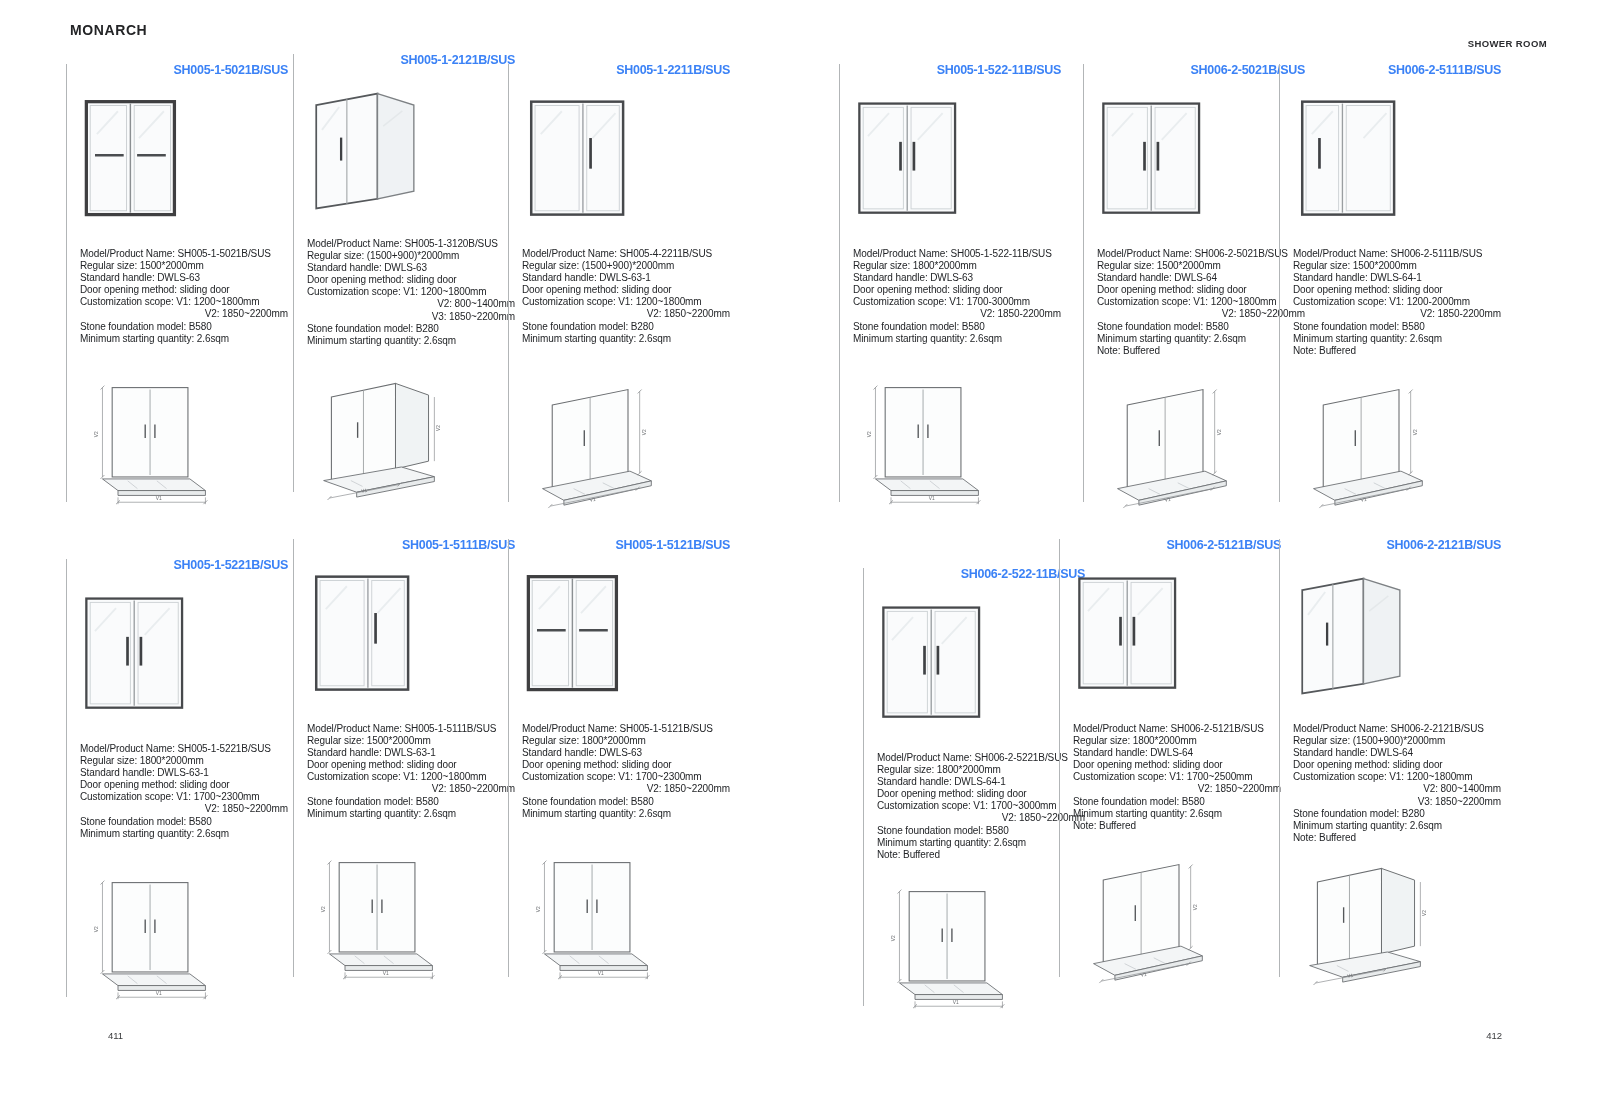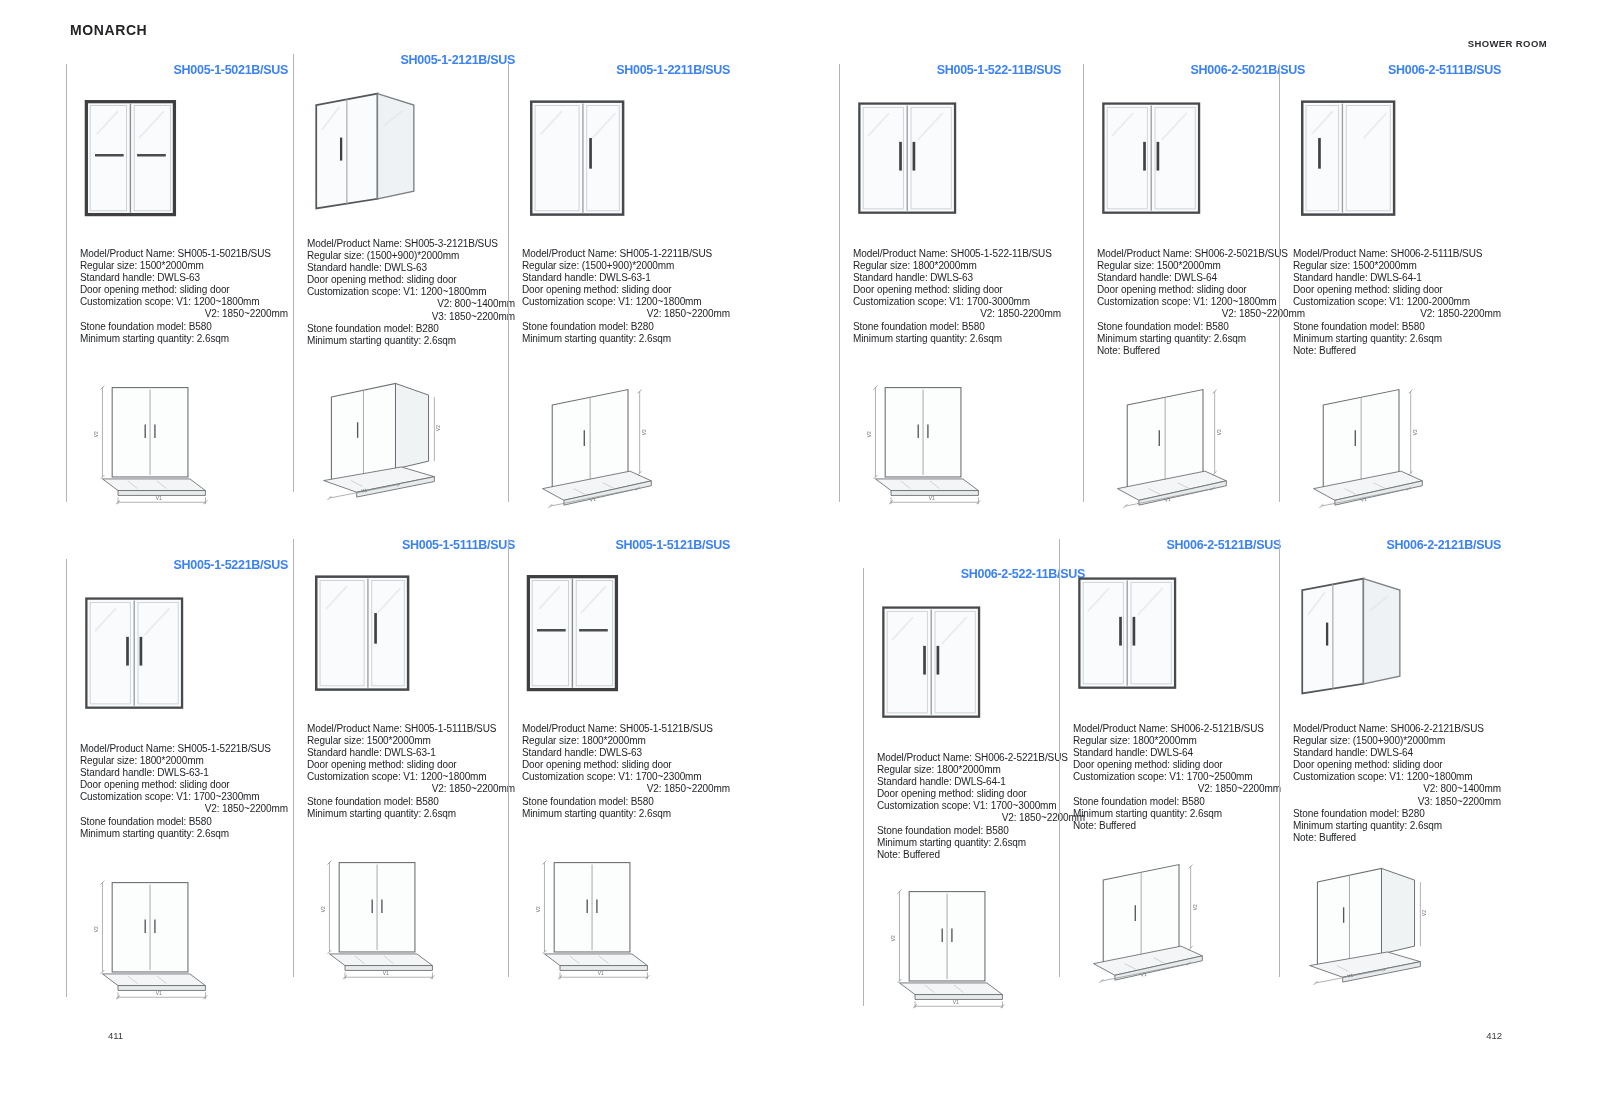--- a/index.html
+++ b/index.html
@@ -175,21 +175,21 @@
   </section>
 
   <section class="cell" style="left: 307px; top: 52px;">
     <h3 class="p-title">SH005-1-2121B/SUS</h3>
     <div class="illus">
       <svg xmlns="http://www.w3.org/2000/svg">
         <use width="100%" height="100%" href="#corner-unit"></use>
       </svg>
     </div>
     <div class="specs">
-          <div class="spec-line">Model/Product Name: SH005-3-2121B/SUS</div>
+          <div class="spec-line">Model/Product Name: SH005-1-3120B/SUS</div>
           <div class="spec-line">Regular size: (1500+900)*2000mm</div>
           <div class="spec-line">Standard handle: DWLS-63</div>
           <div class="spec-line">Door opening method: sliding door</div>
           <div class="spec-line">Customization scope: V1:  1200~1800mm</div>
           <div class="spec-line indent">V2:  800~1400mm</div>
           <div class="spec-line indent">V3:  1850~2200mm</div>
           <div class="spec-line">Stone foundation model: B280</div>
           <div class="spec-line">Minimum starting quantity: 2.6sqm</div>
         </div>
     <div class="tech">
@@ -200,21 +200,21 @@
   </section>
 
   <section class="cell" style="left: 522px; top: 62px;">
     <h3 class="p-title">SH005-1-2211B/SUS</h3>
     <div class="illus">
       <svg xmlns="http://www.w3.org/2000/svg">
         <use width="100%" height="100%" href="#front-single-right"></use>
       </svg>
     </div>
     <div class="specs">
-          <div class="spec-line">Model/Product Name: SH005-1-2211B/SUS</div>
+          <div class="spec-line">Model/Product Name: SH005-4-2211B/SUS</div>
           <div class="spec-line">Regular size: (1500+900)*2000mm</div>
           <div class="spec-line">Standard handle: DWLS-63-1</div>
           <div class="spec-line">Door opening method: sliding door</div>
           <div class="spec-line">Customization scope: V1:  1200~1800mm</div>
           <div class="spec-line indent">V2:  1850~2200mm</div>
           <div class="spec-line">Stone foundation model: B280</div>
           <div class="spec-line">Minimum starting quantity: 2.6sqm</div>
         </div>
     <div class="tech">
       <svg xmlns="http://www.w3.org/2000/svg">

